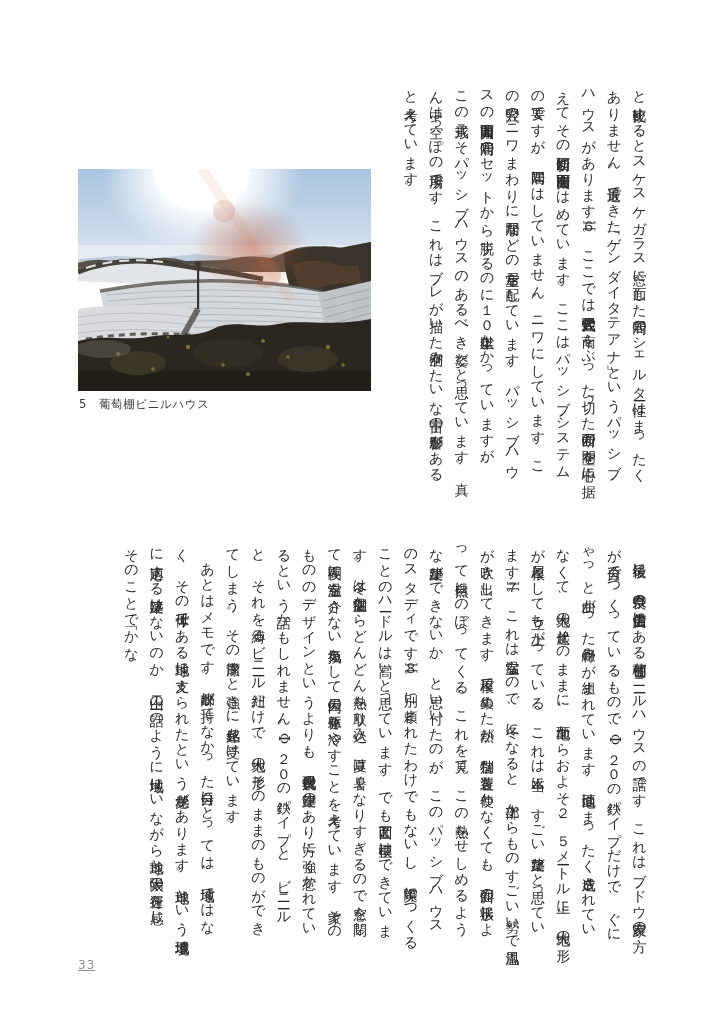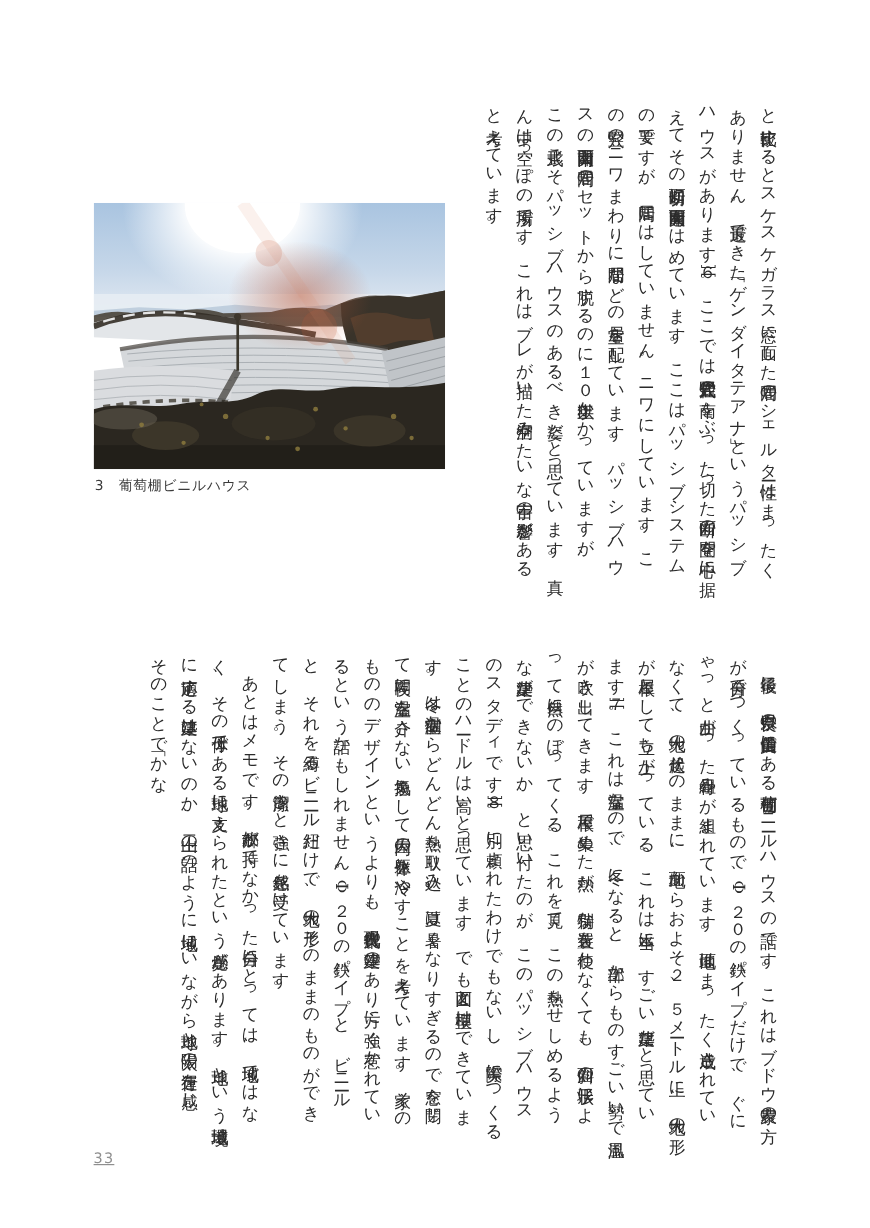--- a/index.html
+++ b/index.html
@@ -162,21 +162,21 @@
         <circle cx="185" cy="172" r="2"></circle>
         <circle cx="210" cy="188" r="1.8"></circle>
         <circle cx="250" cy="178" r="2.2"></circle>
         <circle cx="90" cy="168" r="1.6"></circle>
         <circle cx="170" cy="205" r="2"></circle>
         <circle cx="265" cy="196" r="1.8"></circle>
       </g>
     </svg>
   </div>
 
-  <div class="caption">3　葡萄棚ビニルハウス</div>
+  <div class="caption">5　葡萄棚ビニルハウス</div>
 
   <div class="vtext bottom-text">
     <p class="indent">最後に、奈良県の信貴山麓にある葡萄棚ビニールハウスの話です。これはブドウ農家の方が自分でつくっているもので、Φ２０の鉄パイプだけで、ぐにゃっと曲がった骨組みが組まれています。地面はまったく造成されていなくて、大地の起伏そのままに、地面からおよそ２、５メートル上に、大地の形が屋根として立ち上がっている。これは本当に、すごい建築だと思っています［７］。これは温室なので、冬になると、上部からものすごい勢いで温風が吹き出してきます。屋根で集めた熱が、特別な装置を使わなくても、斜面の形状によって自然にのぼってくる。これを見て、この熱をせしめるような建築ができないか、と思い付いたのが、このパッシブハウスのスタディです［８］。別に頼まれたわけでもないし、実際につくることのハードルは高いと思っています。でも図面と模型はできています。冬は温室側からどんどん熱を取り込み、夏は暑くなりすぎるので窓を閉じて夜間に温室を介さない換気をして屋内の躯体を冷やすことを考えています。家そのもののデザインというよりも、現代農業の建築のあり方に強く惹かれているという話かもしれません。Φ２０の鉄パイプと、ビニールと、それを縛るビニール紐だけで、大地の形そのままのものができてしまう。その簡潔さと強さに感銘を受けています。</p>
     <p class="indent">あとはメモです。故郷が持てなかった自分にとっては、地域ではなく、その母体である地球に支えられたという感覚があります。地球という地域環境に適応する建築はないのか、二上山の話のように地域にいながら地球と太陽の運行を感じ、そのことで「かな</p>
   </div>
 
   <div class="pageno">33</div>
 
 </div>
 

